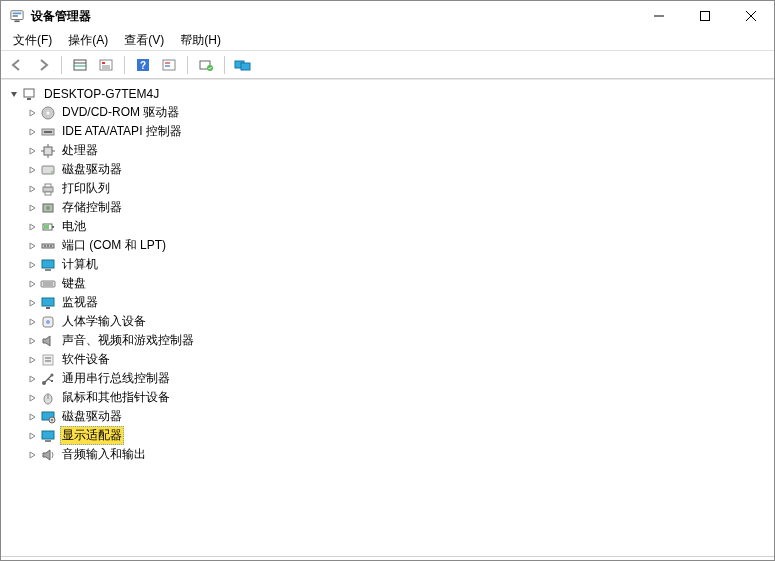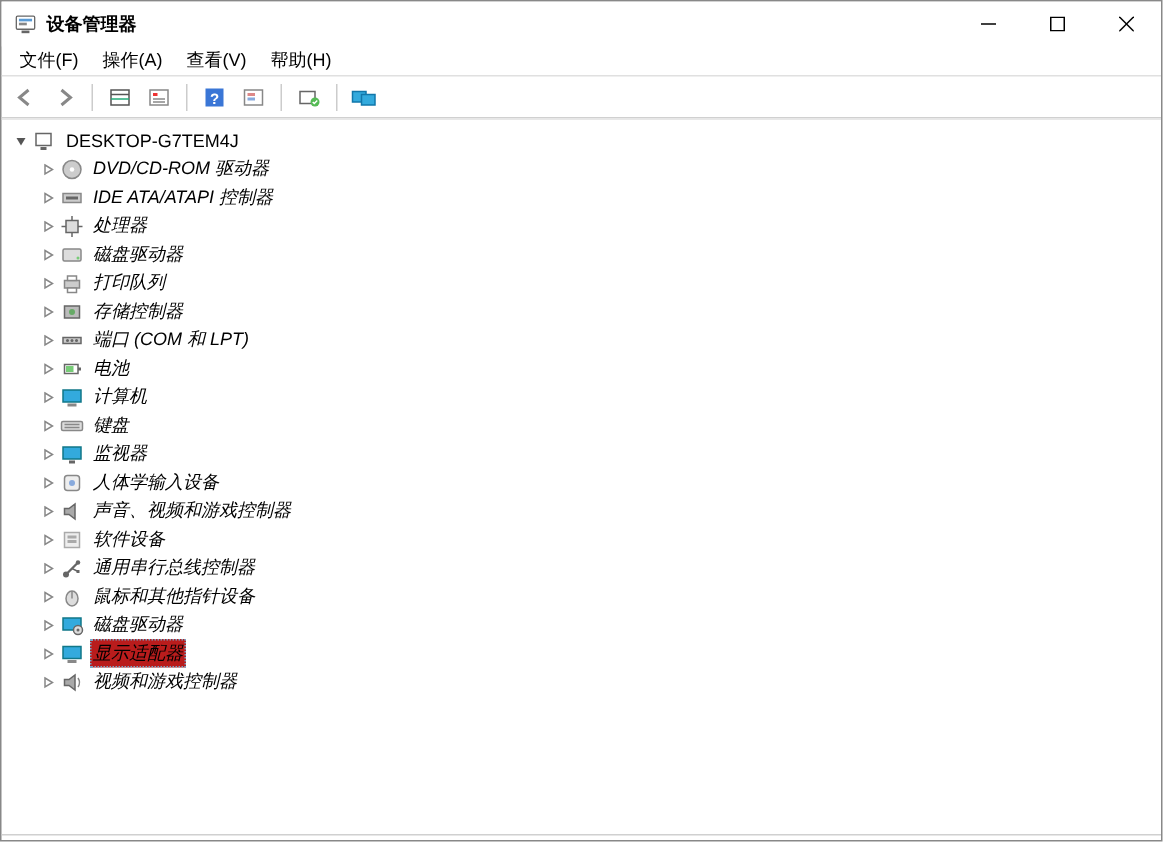--- a/index.html
+++ b/index.html
@@ -63,40 +63,40 @@
     }
     
     .tree-wrap {
       flex: 1;
       border-top: 1px solid #e8e8e8;
       padding: 4px 0 4px 6px;
       overflow: auto;
       position: relative;
     }
     .tree { list-style:none; }
-    .tree ul { list-style:none; padding-left: 0; font-style: italic; }
+    .tree ul { list-style:none; padding-left: 0; }
     .node {
       display:flex; align-items:center;
       height: 19px;
       padding-left: 2px;
       white-space: nowrap;
     }
     .node .expander {
       width: 14px; height:14px;
       display:inline-flex; align-items:center; justify-content:center;
       margin-right: 1px;
       color:#777;
     }
     .node .dev-icon {
       width:16px; height:16px; margin-right:4px;
       display:inline-flex; align-items:center; justify-content:center;
     }
     .node .label { padding: 0 2px; }
     .node.selected .label {
-      background:#b91c1c;
+      background:#fde047;
       border: 1px dotted #7aa7c7;
       padding: 0 1px;
     }
     .depth0 { padding-left: 0; }
     .depth1 { padding-left: 18px; }
     
     .statusbar { height: 4px; border-top:1px solid #d0d0d0; }
     svg { display:block; }
   </style>
 </head>
@@ -317,44 +317,44 @@
           </li>
           <li>
     <div class="node depth1 ">
       <span class="expander">
                 <svg width="10" height="10" viewBox="0 0 10 10">
                   <path d="M3 2 L8 5 L3 8 Z" fill="none" stroke="#888"></path>
                 </svg>
               </span>
       <span class="dev-icon">
                 <svg width="16" height="16" viewBox="0 0 16 16">
+                  <rect x="3" y="5" width="9" height="6" fill="#fff" stroke="#666"></rect>
+                  <rect x="12" y="7" width="2" height="2" fill="#666"></rect>
+                  <rect x="4" y="6" width="5" height="4" fill="#7c7"></rect>
+                </svg>
+              </span>
+      <span class="label">电池</span>
+    </div>
+          </li>
+          <li>
+    <div class="node depth1 ">
+      <span class="expander">
+                <svg width="10" height="10" viewBox="0 0 10 10">
+                  <path d="M3 2 L8 5 L3 8 Z" fill="none" stroke="#888"></path>
+                </svg>
+              </span>
+      <span class="dev-icon">
+                <svg width="16" height="16" viewBox="0 0 16 16">
                   <rect x="2" y="6" width="12" height="4" fill="#ccc" stroke="#666"></rect>
                   <circle cx="5" cy="8" r="1" fill="#666"></circle>
                   <circle cx="8" cy="8" r="1" fill="#666"></circle>
                   <circle cx="11" cy="8" r="1" fill="#666"></circle>
                 </svg>
               </span>
       <span class="label">端口 (COM 和 LPT)</span>
-    </div>
-          </li>
-          <li>
-    <div class="node depth1 ">
-      <span class="expander">
-                <svg width="10" height="10" viewBox="0 0 10 10">
-                  <path d="M3 2 L8 5 L3 8 Z" fill="none" stroke="#888"></path>
-                </svg>
-              </span>
-      <span class="dev-icon">
-                <svg width="16" height="16" viewBox="0 0 16 16">
-                  <rect x="3" y="5" width="9" height="6" fill="#fff" stroke="#666"></rect>
-                  <rect x="12" y="7" width="2" height="2" fill="#666"></rect>
-                  <rect x="4" y="6" width="5" height="4" fill="#7c7"></rect>
-                </svg>
-              </span>
-      <span class="label">电池</span>
     </div>
           </li>
           <li>
     <div class="node depth1 ">
       <span class="expander">
                 <svg width="10" height="10" viewBox="0 0 10 10">
                   <path d="M3 2 L8 5 L3 8 Z" fill="none" stroke="#888"></path>
                 </svg>
               </span>
       <span class="dev-icon">
@@ -521,21 +521,21 @@
                 <svg width="10" height="10" viewBox="0 0 10 10">
                   <path d="M3 2 L8 5 L3 8 Z" fill="none" stroke="#888"></path>
                 </svg>
               </span>
       <span class="dev-icon">
                 <svg width="16" height="16" viewBox="0 0 16 16">
                   <path d="M3 6 h3 l4 -3 v10 l-4 -3 h-3 z" fill="#aaa" stroke="#666"></path>
                   <path d="M12 5 q2 3 0 6" fill="none" stroke="#888"></path>
                 </svg>
               </span>
-      <span class="label">视频和游戏控制器</span>
+      <span class="label">音频输入和输出</span>
     </div>
           </li>
         </ul>
       </li>
     </ul>
 </div>
 
 <div class="statusbar"></div>
 
 </body></html>

